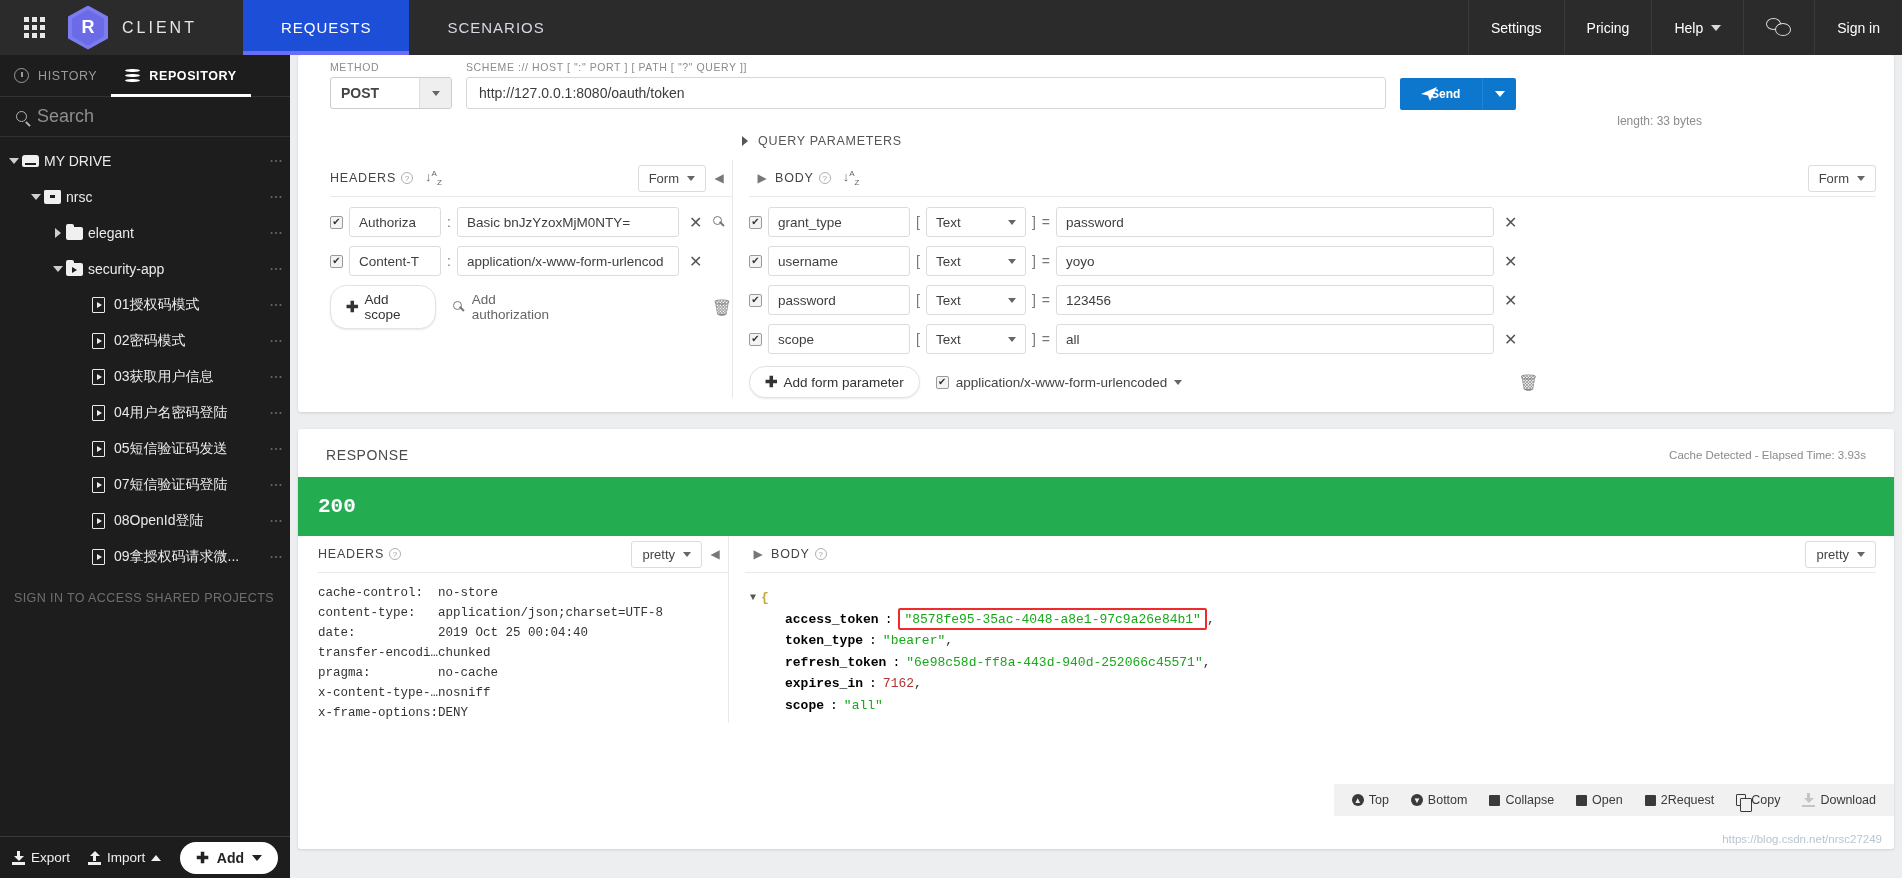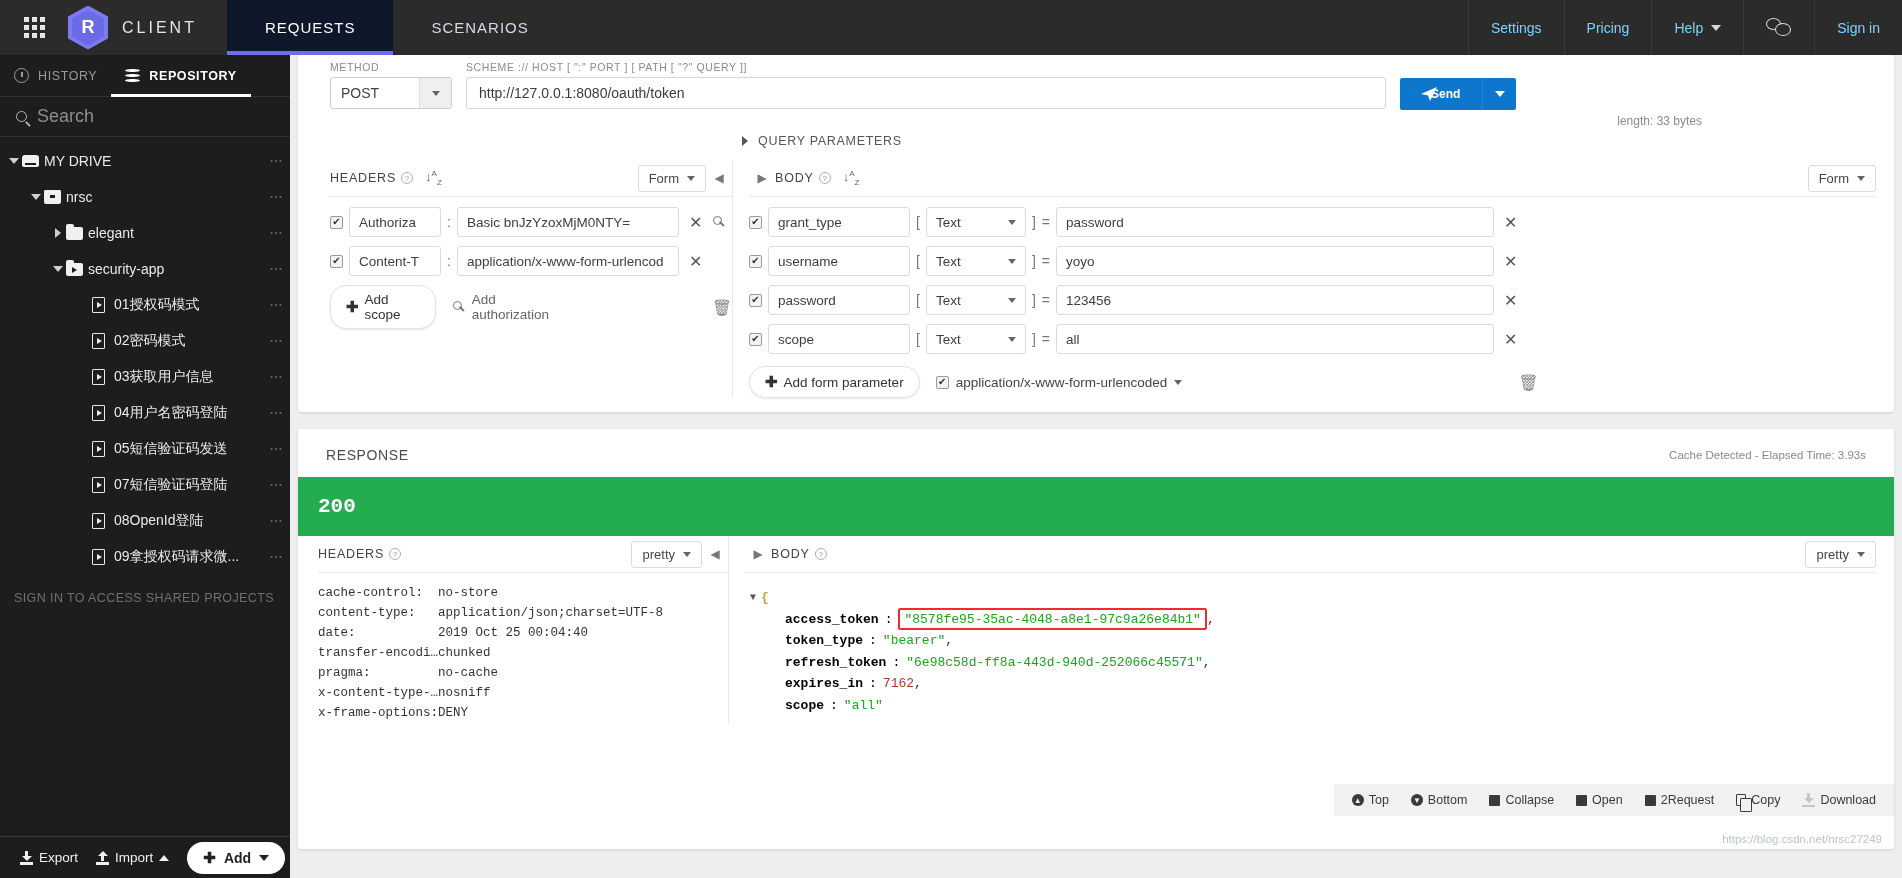--- a/index.html
+++ b/index.html
@@ -42,29 +42,29 @@
     position: relative; color: #fff; font-weight: bold; font-size: 18px;
   }
   .brand-name {
     color: #e6e6e6; font-size: 16px; letter-spacing: 3px;
   }
   .tb-tab {
     display: flex; align-items: center; padding: 0 38px;
     color: #d8d8e4; font-size: 15px; letter-spacing: 1px; cursor: pointer;
     position: relative;
   }
-  .tb-tab.active { background: #0f172a; color: #ffffff; }
+  .tb-tab.active { background: #1d4ed8; color: #ffffff; margin-left: 16px; }
   .tb-tab.active::after {
     content: ""; position: absolute; left: 0; right: 0; bottom: 0;
     height: 4px; background: #6c6cf5;
   }
   .tb-spacer { flex: 1; }
   .tb-right { display: flex; align-items: stretch; }
   .tb-item {
-    display: flex; align-items: center; padding: 0 22px; color: #7dd3fc;
+    display: flex; align-items: center; padding: 0 22px; color: #ffffff;
     font-size: 14px; cursor: pointer; border-left: 1px solid #3a3a3a;
     gap: 8px;
   }
   .caret-d {
     width: 0; height: 0; border-left: 5px solid transparent;
     border-right: 5px solid transparent; border-top: 6px solid #d8d8d8;
   }
   .chat-icon { position: relative; width: 26px; height: 20px; }
   .chat-icon .b1 {
     position: absolute; left: 0; top: 0; width: 15px; height: 12px;
@@ -160,21 +160,21 @@
   .ic-file::after {
     content:""; position:absolute; left:3.5px; top:4px;
     border-top:3px solid transparent;border-bottom:3px solid transparent;border-left:5px solid #eaeaea;
   }
   .sb-shared {
     color: #6f6f6f; font-size: 12.5px; letter-spacing: 0.4px;
     padding: 16px 14px 0 14px;
   }
   .sb-footer {
     height: 42px; border-top: 1px solid #3a3a3a; display: flex;
-    align-items: center; gap: 18px; padding: 0 20px;
+    align-items: center; gap: 18px; padding: 0 12px;
   }
   .sbf-btn {
     display: flex; align-items: center; gap: 6px; color: #efefef;
     font-size: 13.5px; cursor: pointer;
   }
   .dl-ic { position: relative; width: 13px; height: 14px; }
   .dl-ic i { position:absolute; left:5px; top:0; width:3px; height:7px; background:#efefef; }
   .dl-ic b { position:absolute; left:1.5px; top:5px; border-left:5px solid transparent;border-right:5px solid transparent;border-top:5px solid #efefef; }
   .dl-ic u { position:absolute; left:0; bottom:0; width:13px; height:2.5px; background:#efefef; }
   .up-ic i { top:3px; }
@@ -201,21 +201,21 @@
   .url-row { display: flex; align-items: flex-start; padding: 6px 28px 0 28px; gap: 14px; }
   .fld { display: flex; flex-direction: column; }
   .fld-lbl {
     font-size: 10.5px; color: #8b8b8b; letter-spacing: 0.6px; margin-bottom: 4px;
     text-transform: uppercase;
   }
   .method-sel {
     display: flex; width: 122px; height: 32px; border: 1px solid #ccc;
     border-radius: 3px; overflow: hidden; background: #fff; cursor: pointer;
   }
-  .method-sel .mval { flex: 1; display: flex; align-items: center; padding-left: 10px; font-size: 14px; color: #444; }
+  .method-sel .mval { flex: 1; display: flex; align-items: center; padding-left: 10px; font-size: 14px; color: #444; font-weight: bold; }
   .method-sel .mcar { width: 32px; background: #efefef; border-left: 1px solid #ddd; display: flex; align-items: center; justify-content: center; }
   .url-input {
     width: 920px; height: 32px; border: 1px solid #d6d6d6; border-radius: 3px;
     padding: 0 12px; font-size: 14px; color: #3b3b3b; outline: none;
     font-family: inherit; background: #fff;
   }
   .send-wrap { display: flex; margin-top: 17px; }
   .send-btn {
     background: #0d76cd; color: #fff; border: 0; height: 32px; padding: 0 22px;
     font-size: 12px; font-weight: bold; display: flex; align-items: center;

